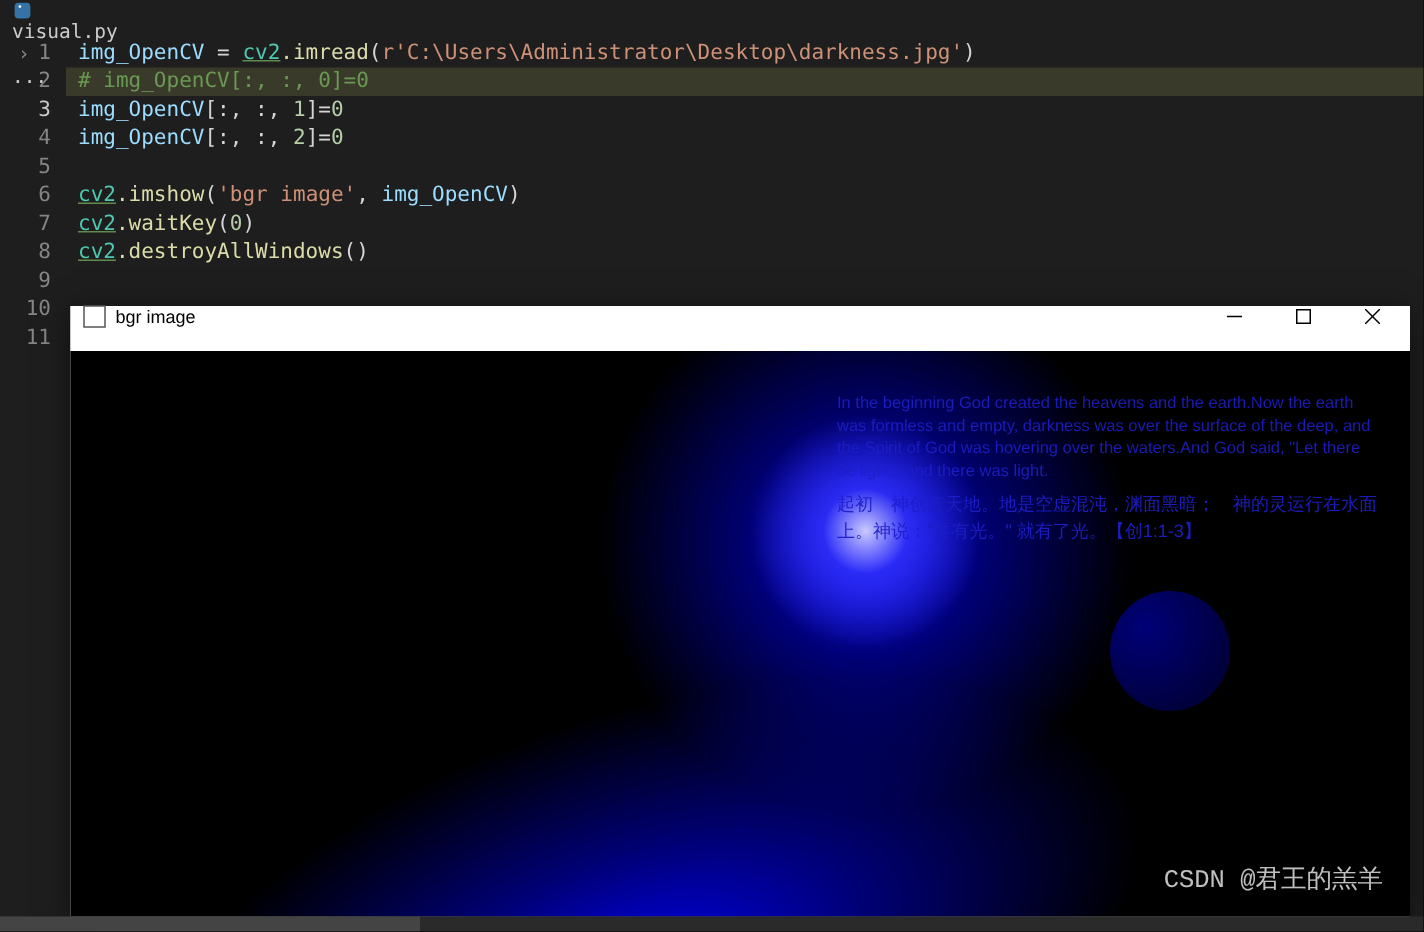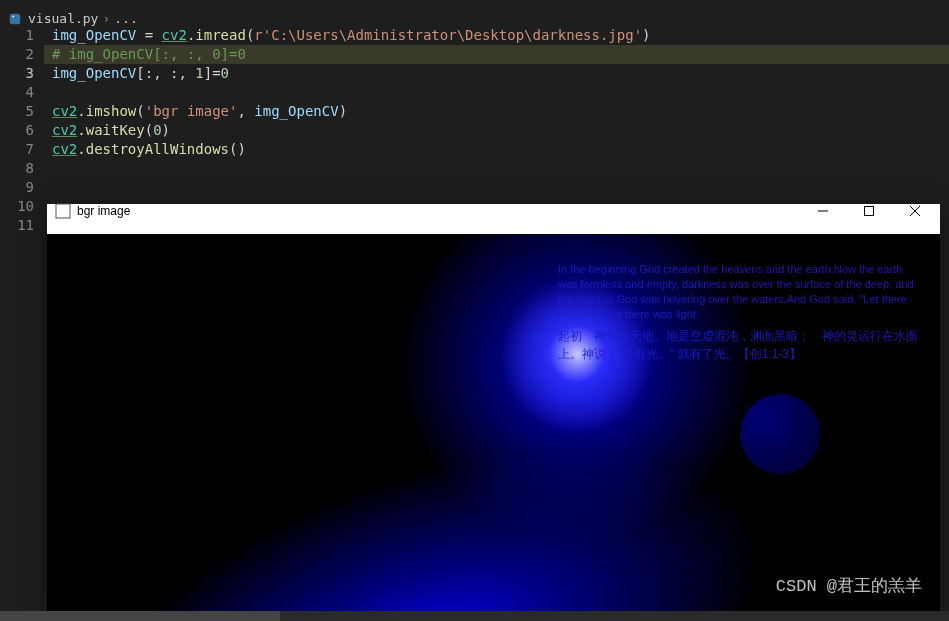--- a/index.html
+++ b/index.html
@@ -1,17 +1,17 @@
 <!DOCTYPE html>
 <html><head>
 <meta charset="utf-8">
 <style>
 * { margin:0; padding:0; box-sizing:border-box; }
 body { font-family:Consolas,monospace; background:#1e1e1e; color:#d4d4d4; font-size:14px; width:949px; height:621px; overflow:hidden; position:relative; }
-.breadcrumb { height:26px; display:flex; align-items:flex-end; padding:0 8px; font-size:13px; color:#ccc; background:#1e1e1e; }
+.breadcrumb { height:26px; display:flex; align-items:flex-start; padding:0 8px; font-size:13px; color:#ccc; background:#1e1e1e;flex-direction:column; }
 .breadcrumb .py-icon { width:14px; height:14px; margin-right:6px; display:inline-flex; }
 .breadcrumb .sep { margin:0 4px; color:#888; }
 .editor { display:flex; background:#1e1e1e; }
 .gutter { width:44px; text-align:right; color:#858585; padding-right:10px; user-select:none; }
 .gutter div { height:19px; line-height:19px; }
 .gutter .active { color:#c6c6c6; }
 .code { flex:1; font-size:14px; }
 .line { height:19px; line-height:19px; padding-left:8px; white-space:pre; position:relative; }
 .line.highlight { background:#3a3a2a; }
 .underline { text-decoration:underline; text-decoration-color:#608b4e; text-decoration-thickness:1px; }
@@ -66,20 +66,21 @@
     <div>7</div>
       <div>8</div>
       <div>9</div>
     <div>10</div>
       <div>11</div>
   </div>
   <div class="code">
     <div class="line"><span class="var">img_OpenCV</span><span class="pun"> = </span><span class="mod underline">cv2</span><span class="fn">.imread</span><span class="pun">(</span><span class="str">r</span><span class="str">'C:\Users\Administrator\Desktop\darkness.jpg'</span><span class="pun">)</span></div>
     <div class="line highlight"><span class="cmt"># img_OpenCV[:, :, 0]=0</span></div>
     <div class="line"><span class="var">img_OpenCV</span><span class="pun">[:, :, </span><span class="num">1</span><span class="pun">]=</span><span class="num">0</span></div>
+    <div class="line"><span class="var">img_OpenCV</span><span class="pun">[:, :, </span><span class="num">2</span><span class="pun">]=</span><span class="num">0</span></div>
     <div class="line"></div>
     <div class="line"><span class="mod underline">cv2</span><span class="fn">.imshow</span><span class="pun">(</span><span class="str">'bgr image'</span><span class="pun">, </span><span class="var">img_OpenCV</span><span class="pun">)</span></div>
     <div class="line"><span class="mod underline">cv2</span><span class="fn">.waitKey</span><span class="pun">(</span><span class="num">0</span><span class="pun">)</span></div>
     <div class="line"><span class="mod underline">cv2</span><span class="fn">.destroyAllWindows</span><span class="pun">()</span></div>
     <div class="line"></div>
     <div class="line"></div>
   </div>
 </div>
 
 <div class="window">

